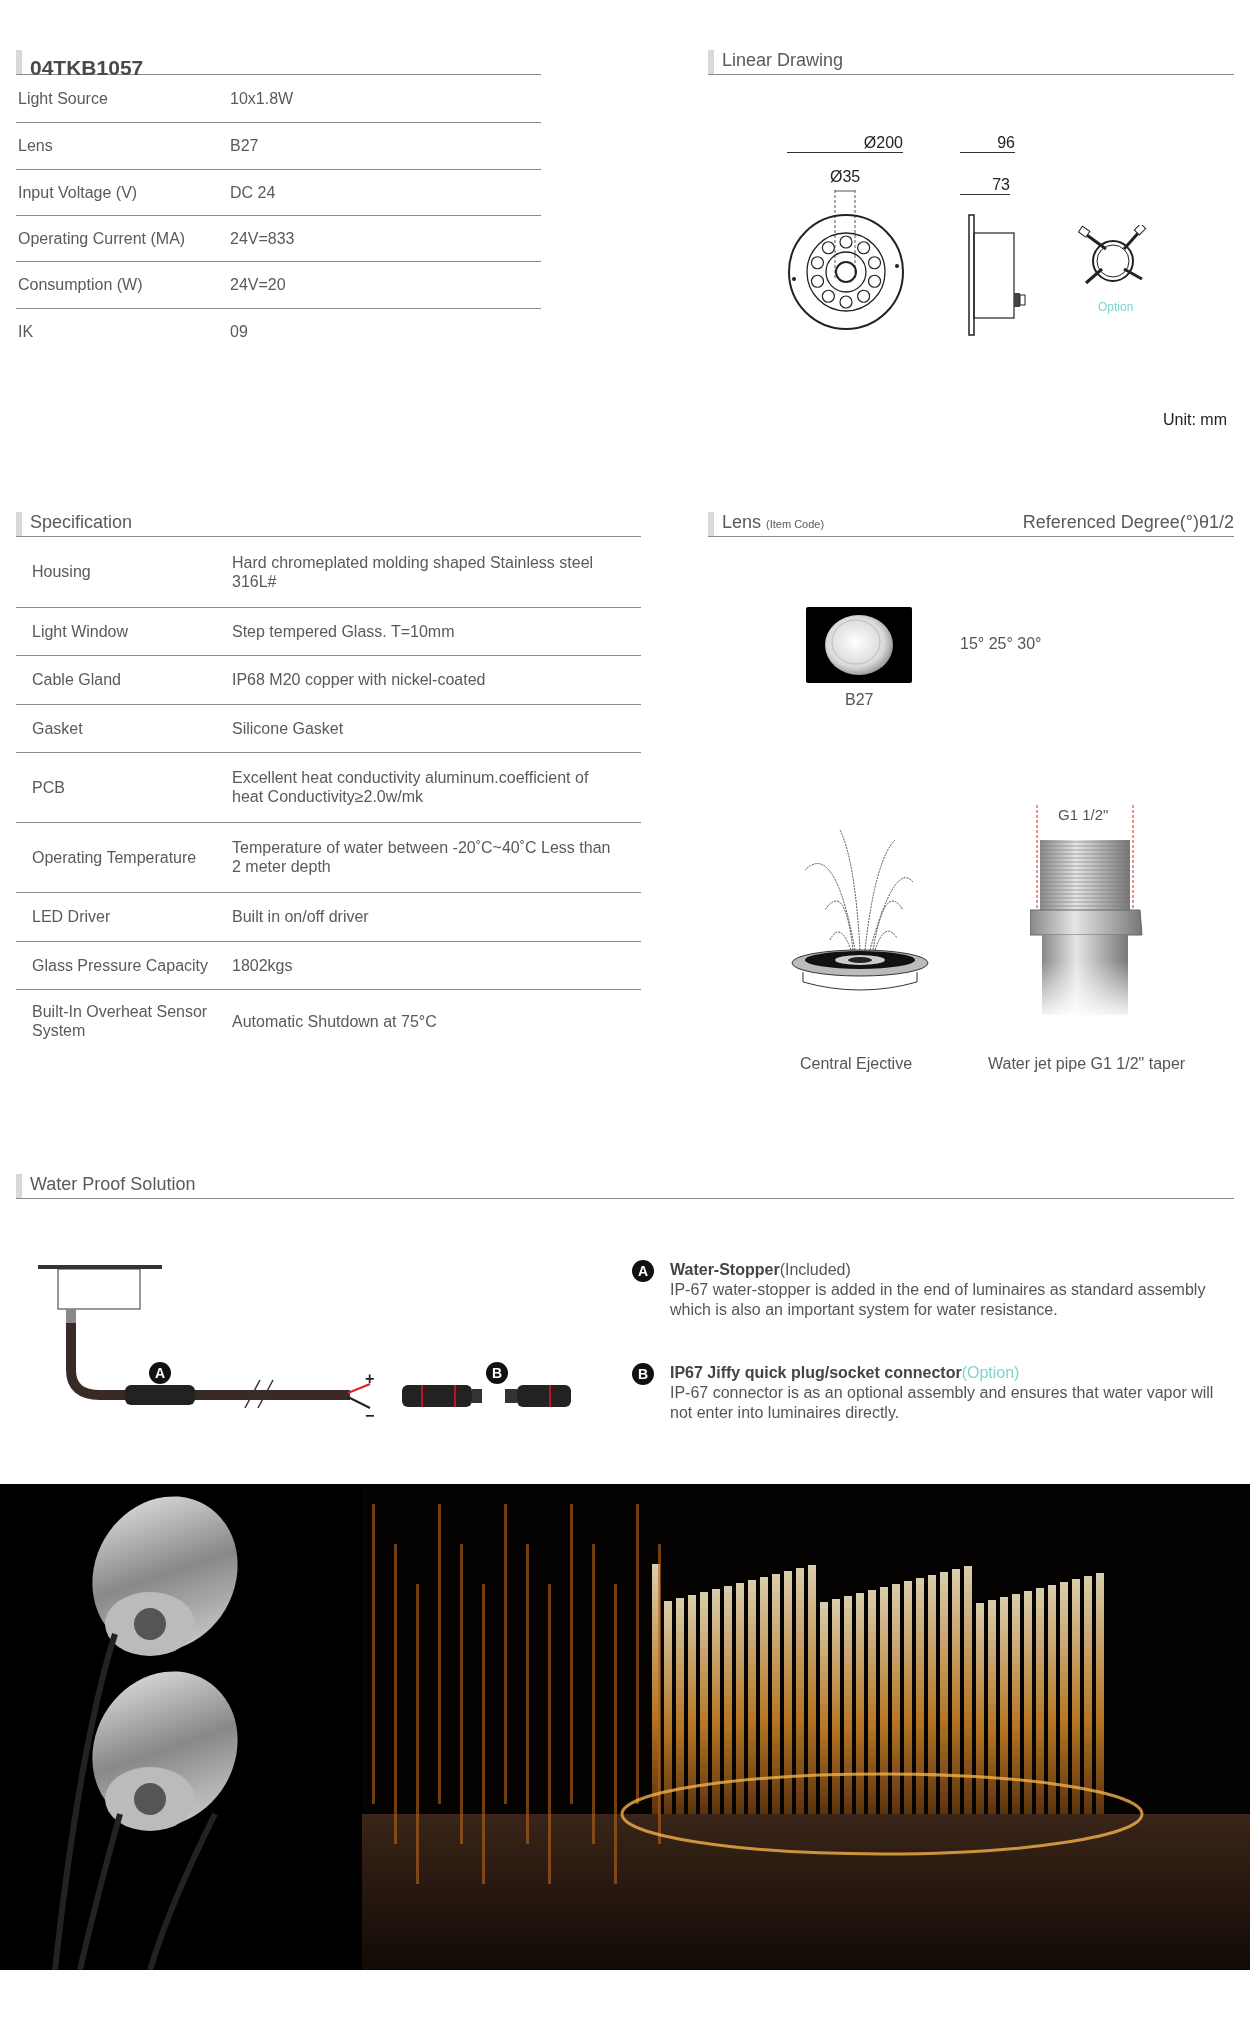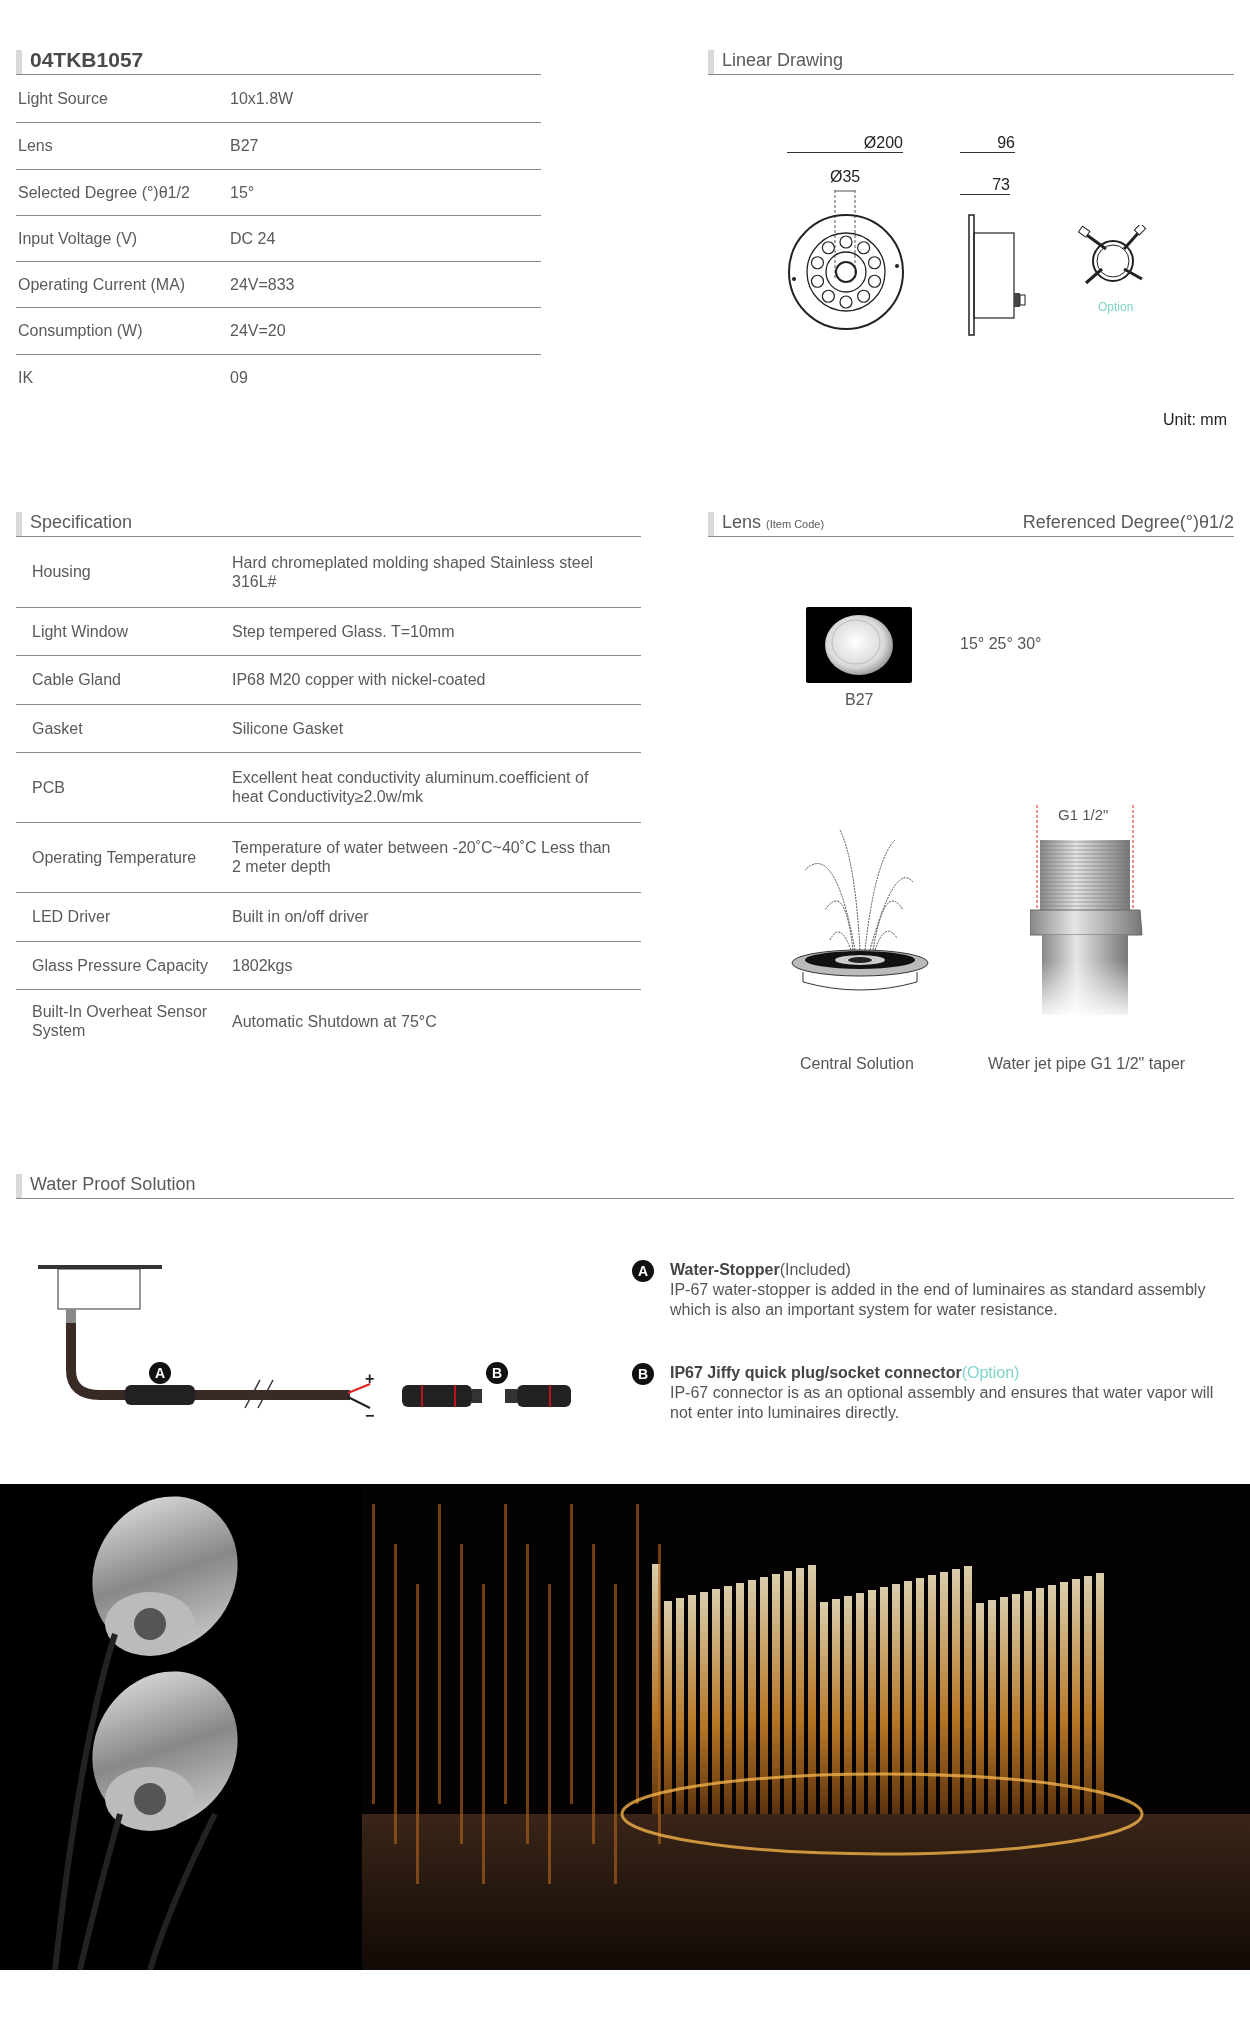--- a/index.html
+++ b/index.html
@@ -1,21 +1,21 @@
 <!DOCTYPE html>
 <html><head>
 <meta charset="utf-8">
 <style>
   html,body{margin:0;padding:0;background:#fff;}
   body{width:1250px;height:2036px;position:relative;overflow:hidden;font-family:"Liberation Sans",sans-serif;color:#555;}
   .abs{position:absolute;}
   .sec-head{position:absolute;border-bottom:1.5px solid #8a8a8a;height:26px;}
   .sec-head .bar{position:absolute;left:0;top:2px;width:6px;height:24px;background:#d9d9d9;}
   .sec-head .title{position:absolute;left:14px;top:2px;font-size:18px;color:#5a5a5a;white-space:nowrap;}
-  .sec-head .title.big{font-size:21px;font-weight:bold;color:#4a4a4a;top:0px;}
+  .sec-head .title.big{font-size:21px;font-weight:bold;color:#4a4a4a;top:8px;}
   .sec-head .title small{font-size:11px;}
   .sec-head .right{position:absolute;right:0;top:2px;font-size:18px;color:#5a5a5a;}
   table.kv{position:absolute;border-collapse:collapse;font-size:16px;color:#5a5a5a;}
   table.kv td{border-bottom:1.5px solid #8a8a8a;padding:0;vertical-align:middle;line-height:19px;}
   table.kv tr:last-child td{border-bottom:none;}
   .t1 td.k{width:212px;padding-left:2px;}
   .t2 td.k{width:200px;padding-left:16px;}
   .t2 td.v{padding-right:30px;}
   .cap{position:absolute;font-size:16px;color:#555;white-space:nowrap;}
   .dim{position:absolute;font-size:16px;color:#222;text-align:right;border-bottom:1.5px solid #333;}
@@ -36,24 +36,20 @@
 </div>
 <table class="kv t1" style="left:16px;top:76px;width:525px;">
   <tbody id="t1body">
       <tr style="height: 46px;">
         <td class="k">Light Source</td>
         <td class="v">10x1.8W</td>
       </tr>
       <tr style="height: 47px;">
         <td class="k">Lens</td>
         <td class="v">B27</td>
-      </tr>
-      <tr style="height: 46px;">
-        <td class="k">Selected Degree (°)θ1/2</td>
-        <td class="v">15°</td>
       </tr>
       <tr style="height: 46px;">
         <td class="k">Input Voltage (V)</td>
         <td class="v">DC 24</td>
       </tr>
       <tr style="height: 46px;">
         <td class="k">Operating Current (MA)</td>
         <td class="v">24V=833</td>
       </tr>
       <tr style="height: 47px;">
@@ -196,21 +192,21 @@
     <path d="M88 130 Q100 60 118 90"></path>
     <path d="M66 130 Q55 100 45 120"></path>
     <path d="M90 130 Q100 100 112 118"></path>
   </g>
   <ellipse cx="75" cy="143" rx="68" ry="13" fill="#bbb" stroke="#333"></ellipse>
   <ellipse cx="75" cy="140" rx="55" ry="9" fill="#111"></ellipse>
   <ellipse cx="75" cy="140" rx="25" ry="5" fill="#ccc"></ellipse>
   <ellipse cx="75" cy="140" rx="12" ry="3" fill="#222"></ellipse>
   <path d="M18 152 L18 162 Q75 178 132 162 L132 152" fill="none" stroke="#333"></path>
 </svg>
-<div class="cap" style="left:800px;top:1055px;">Central Solution</div>
+<div class="cap" style="left:800px;top:1055px;">Central Ejective</div>
 
 <svg class="abs" style="left:1030px;top:800px;" width="120" height="220" viewBox="0 0 120 220">
   <defs>
       <linearGradient id="pg" x1="0" x2="1">
         <stop offset="0" stop-color="#888"></stop>
         <stop offset="0.4" stop-color="#e5e5e5"></stop>
         <stop offset="1" stop-color="#777"></stop>
       </linearGradient>
   <linearGradient id="pf" x1="0" x2="0" y1="0" y2="1">
         <stop offset="0" stop-color="#fff" stop-opacity="0"></stop>

